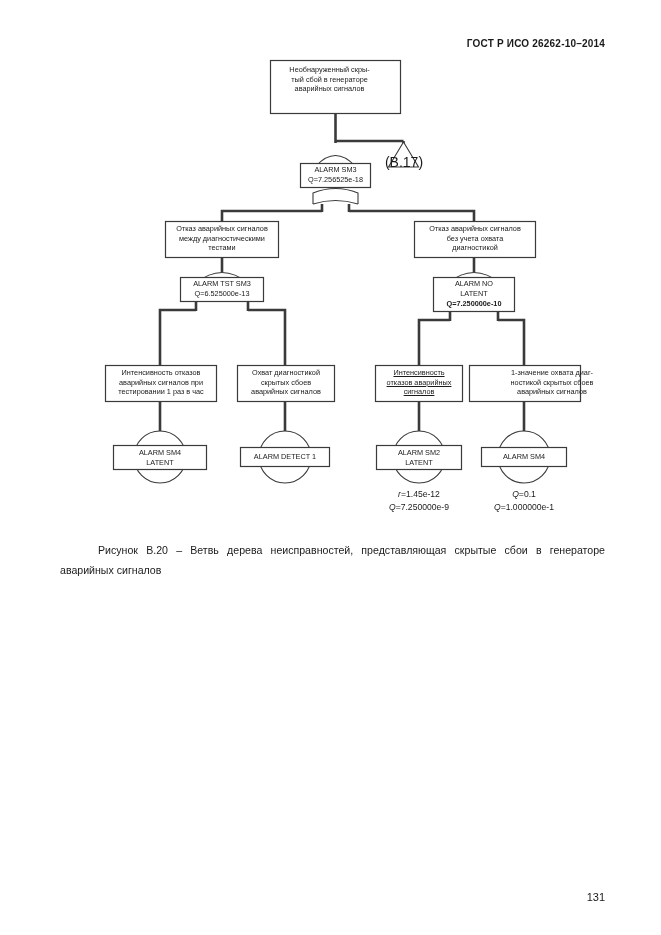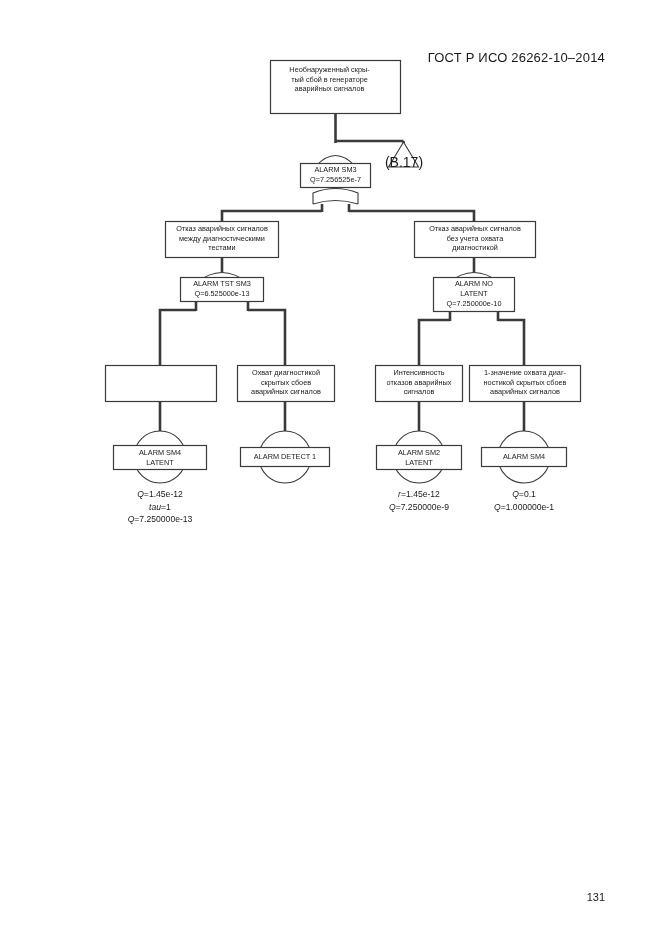--- a/index.html
+++ b/index.html
@@ -9,23 +9,23 @@
     font-family:"Liberation Sans", sans-serif;
     color:#1a1a1a;
     position:relative;
     overflow:hidden;
   }
   .page{position:absolute;inset:0;}
 
   
   .std-header{
     position:absolute;
-    right:56px;top:50px;
-    font-size:13px;
-    font-weight:normal;
+    right:56px;top:38px;
+    font-size:10px;
+    font-weight:bold;
     letter-spacing:.2px;
     white-space:nowrap;
   }
 
   
   .figure{position:absolute;left:0;top:0;width:661px;height:530px;}
   .figure svg{position:absolute;left:0;top:0;}
 
   .fig-text{
     position:absolute;
@@ -139,53 +139,56 @@
       </g>
     </svg>
 
     <div class="fig-text" style="left:272px;top:65px;width:115px;">Необнаруженный скры-
 тый сбой в генераторе
 аварийных сигналов</div>
 
     <div class="fig-text transfer" style="left:383px;top:158px;width:42px;">(B.17)</div>
 
     <div class="fig-text gate-label" style="left:301px;top:165px;width:69px;">ALARM SM3</div>
-    <div class="fig-text gate-label" style="left:301px;top:175px;width:69px;">Q=7.256525e-7</div>
+    <div class="fig-text gate-label" style="left:301px;top:175px;width:69px;">Q=7.256525e-18</div>
 
     <div class="fig-text" style="left:166px;top:224px;width:112px;">Отказ аварийных сигналов
 между диагностическими
 тестами</div>
     <div class="fig-text" style="left:415px;top:224px;width:120px;">Отказ аварийных сигналов
 без учета охвата
 диагностикой</div>
 
     <div class="fig-text gate-label" style="left:181px;top:279px;width:82px;">ALARM TST SM3</div>
     <div class="fig-text gate-label" style="left:181px;top:289px;width:82px;">Q=6.525000e-13</div>
 
     <div class="fig-text gate-label" style="left:434px;top:279px;width:80px;">ALARM NO
 LATENT</div>
-    <div class="fig-text gate-label" style="left:434px;top:299px;width:80px;">Q=7.250000e-10</div>
+    <div class="fig-text gate-label" style="left:434px;top:299px;width:80px;font-weight:bold;">Q=7.250000e-10</div>
 
+    <div class="fig-text" style="left:106px;top:368px;width:110px;">Интенсивность отказов
+аварийных сигналов при
+тестировании 1 раз в час</div>
     <div class="fig-text" style="left:238px;top:368px;width:96px;">Охват диагностикой
 скрытых сбоев
 аварийных сигналов</div>
-    <div class="fig-text" style="left:376px;top:368px;width:86px;">Интенсивность
+    <div class="fig-text" style="left:376px;top:368px;width:86px;text-decoration:underline;">Интенсивность
 отказов аварийных
 сигналов</div>
-    <div class="fig-text" style="left:470px;top:368px;width:110px;">1-значение охвата диаг-
+    <div class="fig-text" style="left:497px;top:368px;width:110px;">1-значение охвата диаг-
 ностикой  скрытых сбоев
 аварийных сигналов</div>
 
     <div class="fig-text gate-label" style="left:114px;top:448px;width:92px;">ALARM SM4
 LATENT</div>
     <div class="fig-text gate-label" style="left:241px;top:452px;width:88px;">ALARM DETECT 1</div>
     <div class="fig-text gate-label" style="left:377px;top:448px;width:84px;">ALARM SM2
 LATENT</div>
     <div class="fig-text gate-label" style="left:482px;top:452px;width:84px;">ALARM SM4</div>
 
-    <div class="fig-text prob" style="left:100px;top:488px;width:120px;"><div><i>Q</i>=1.45e-12</div><div><i>tau</i>=1</div><div><i>Q</i>=7.250000e-13</div></div>
     <div class="fig-text prob" style="left:359px;top:488px;width:120px;"><div><i>r</i>=1.45e-12</div><div><i>Q</i>=7.250000e-9</div></div>
     <div class="fig-text prob" style="left:464px;top:488px;width:120px;"><div><i>Q</i>=0.1</div><div><i>Q</i>=1.000000e-1</div></div>
   </div>
 
+  <div class="caption">Рисунок B.20 –  Ветвь дерева неисправностей, представляющая скрытые сбои в генераторе аварийных сигналов</div>
 
   <div class="page-number">131</div>
 </div>
 
 </body></html>

